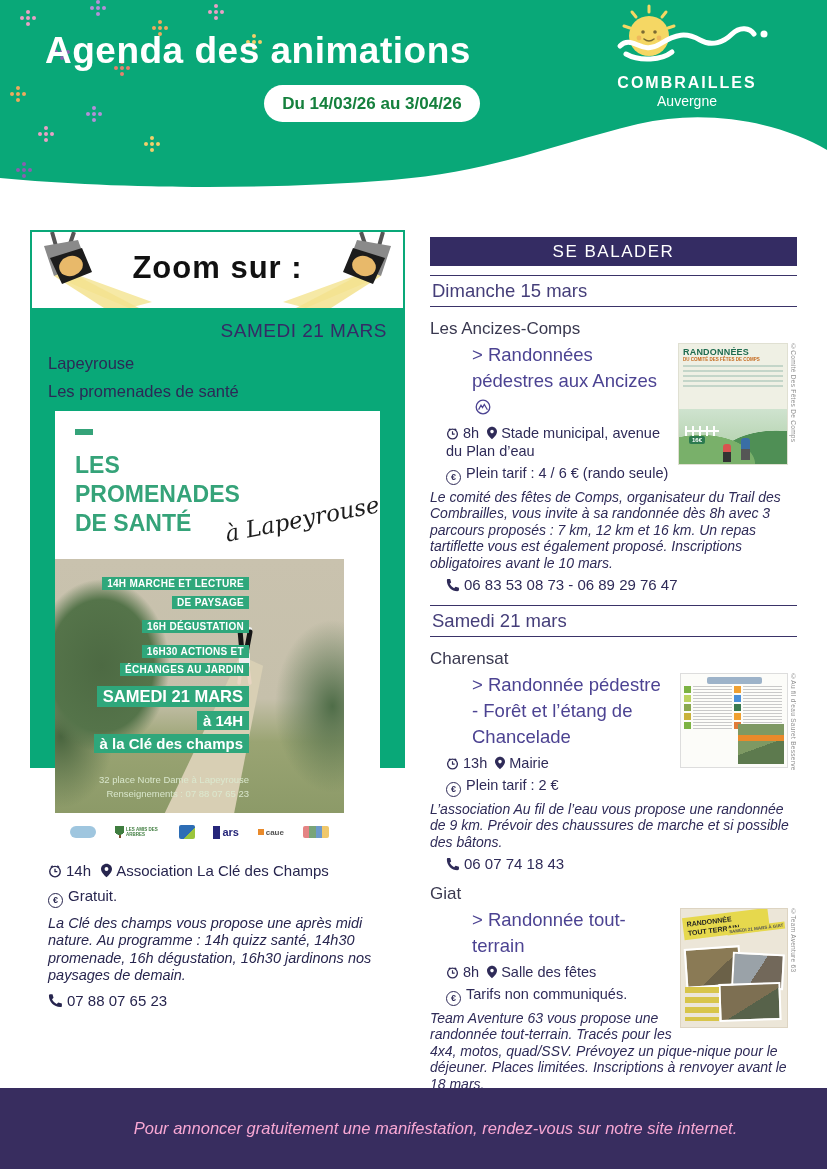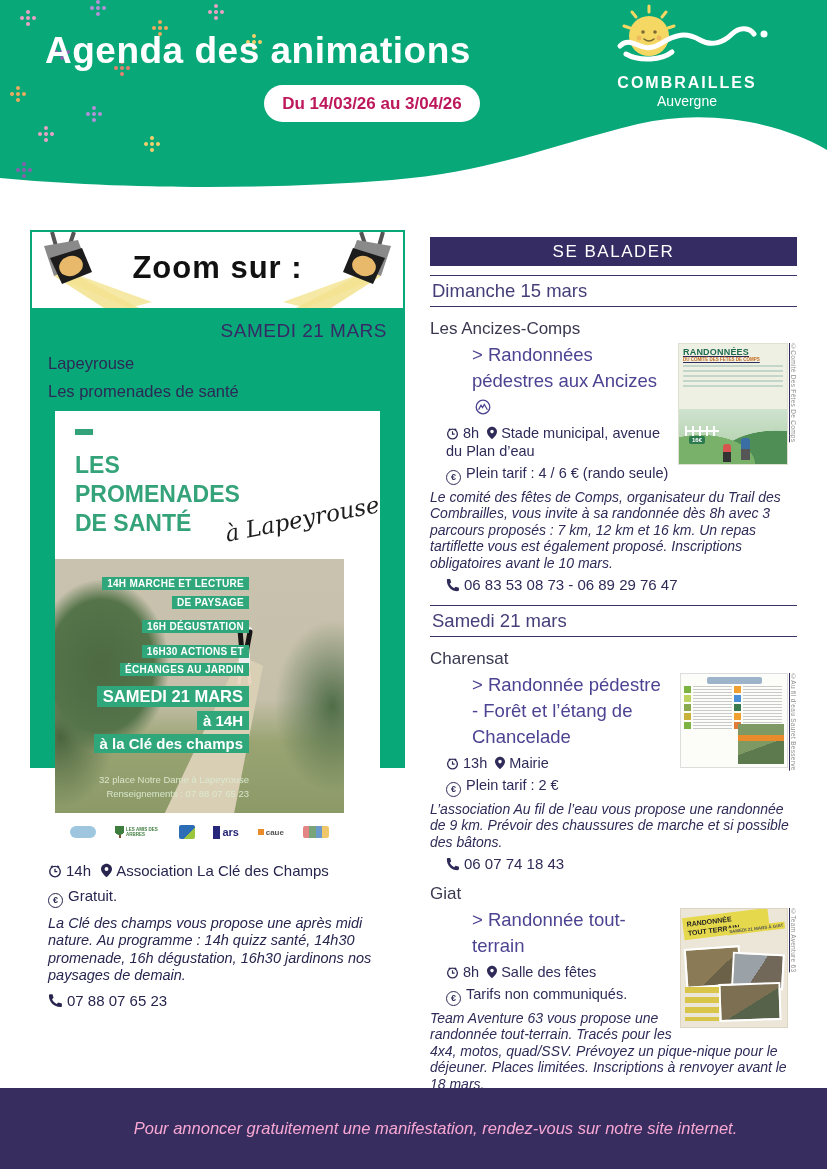--- a/index.html
+++ b/index.html
@@ -6,21 +6,21 @@
   .page{position:relative;width:827px;height:1169px;background:#fff;overflow:hidden;
         font-family:"Liberation Sans",sans-serif;margin:0 auto;}
 
   
   .header{position:absolute;top:0;left:0;width:827px;height:206px;}
   .header svg.wave{position:absolute;top:0;left:0;}
   .header-title{position:absolute;left:45px;top:30px;color:#fff;font-size:37px;font-weight:800;
                 letter-spacing:.5px;z-index:3;}
   .date-badge{position:absolute;left:264px;top:85px;width:216px;height:37px;background:#fff;
               border-radius:20px;display:flex;align-items:center;justify-content:center;
-              color:#be185d;font-size:17px;font-weight:700;z-index:3;}
+              color:#15803d;font-size:17px;font-weight:700;z-index:3;}
   .logo{position:absolute;left:598px;top:4px;width:178px;text-align:center;z-index:3;color:#fff;}
   .logo-name{font-size:16px;font-weight:600;letter-spacing:2px;margin-top:2px;}
   .logo-sub{font-size:14px;margin-top:1px;}
   .flower{position:absolute;width:4px;height:4px;border-radius:50%;background:currentColor;z-index:2;
           box-shadow:0 -6px 0 currentColor,0 6px 0 currentColor,-6px 0 0 currentColor,6px 0 0 currentColor;}
 
   
   .zoom-card{position:absolute;left:30px;top:230px;width:375px;height:538px;
              border:2px solid #09a878;box-sizing:border-box;background:#09a878;}
   .zoom-card-head{position:relative;height:76px;background:#fff;}
@@ -79,21 +79,21 @@
               vertical-align:-2px;margin-right:5px;}
 
   
   .col-r{position:absolute;left:430px;top:237px;width:367px;color:#2f2b58;}
   .section-bar{height:29px;background:#342c63;color:#fff;display:flex;align-items:center;
                justify-content:center;font-size:17px;letter-spacing:1.5px;}
   .day-header{margin-top:9px;border-top:1.5px solid #3a3368;border-bottom:1.5px solid #3a3368;
               padding:4px 2px;font-size:18.5px;color:#453e79;}
   .event{margin-top:12px;overflow:visible;}
   .ev-town{font-size:17px;color:#3a3950;margin:4px 0 2px;}
-  .ev-thumb{float:right;display:flex;margin:2px 0 4px 8px;text-decoration:underline;}
+  .ev-thumb{float:right;display:flex;margin:2px 0 4px 8px;}
   .ev-title{padding-left:42px;font-size:18.5px;color:#4c4392;line-height:1.4;margin:3px 0;}
   .ev-row{padding-left:16px;font-size:14.5px;margin:4px 0;line-height:1.25;}
   .ev-desc{font-style:italic;font-size:14px;line-height:1.17;margin:4px 0;color:#2f2b58;}
   .ev-phone{padding-left:16px;font-size:15px;margin:5px 0 12px;}
   .credit{writing-mode:vertical-rl;font-size:6.5px;color:#8f8f8f;margin-left:2px;letter-spacing:.3px;}
 
   
   .thumb1{width:108px;height:120px;background:#eff0e4;position:relative;overflow:hidden;border:1px solid #e0e0d2;}
   .t1-title{font-size:9px;font-weight:800;color:#1d6b4f;padding:3px 4px 0;letter-spacing:.2px;}
   .t1-sub{font-size:4.5px;font-weight:700;color:#c56a1f;padding:0 4px;}

